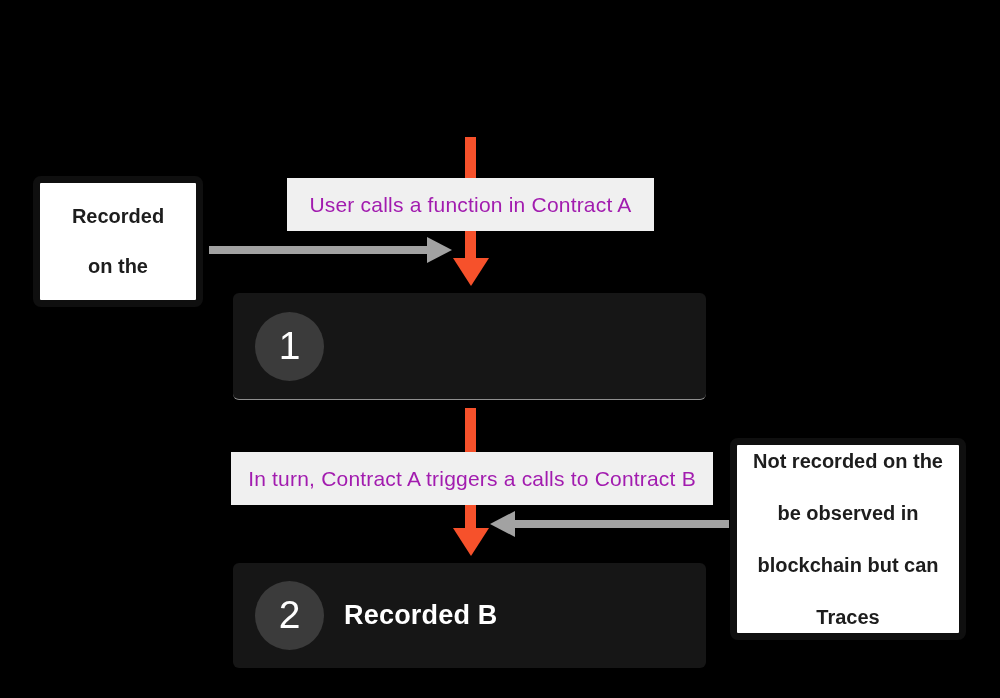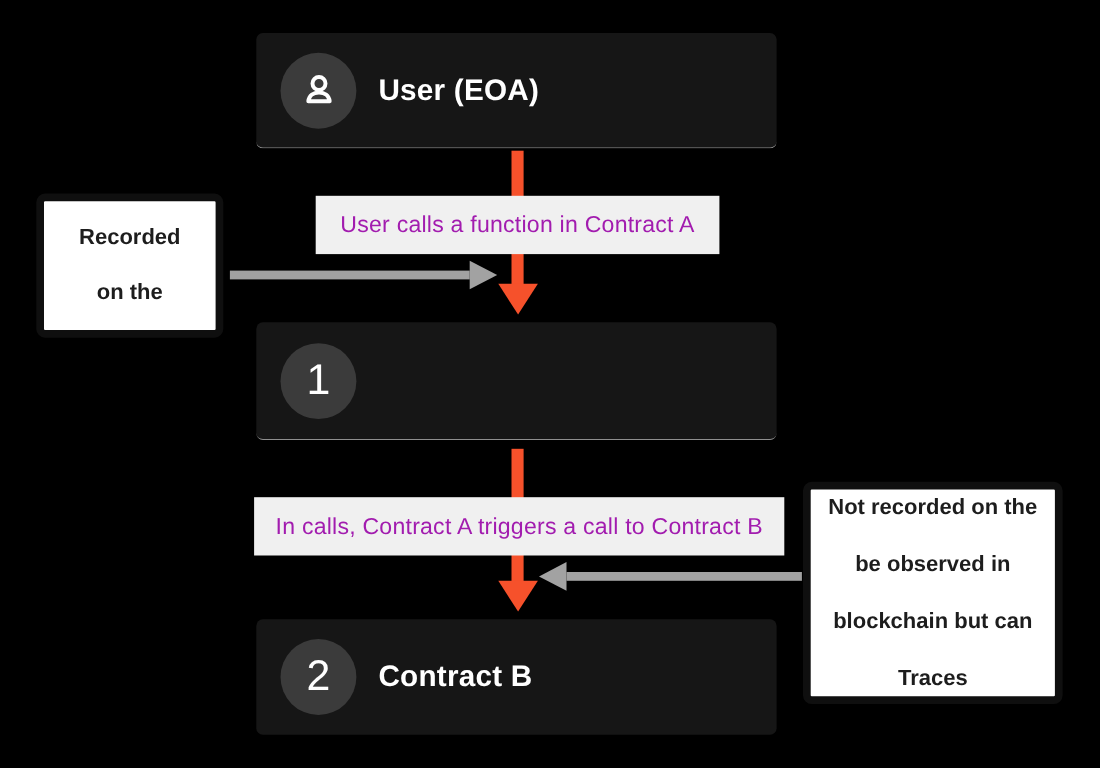--- a/index.html
+++ b/index.html
@@ -140,56 +140,47 @@
 <body>
 
 <div class="stage">
 
   <div class="oshaft a1"></div>
   <div class="ohead a1"></div>
 
   <div class="oshaft a2"></div>
   <div class="ohead a2"></div>
 
-  <div class="node node1 hairline">
-    <div class="badge">
-      <svg class="user-svg" width="38" height="38" viewBox="0 0 36 36" fill="none" stroke="#ffffff" stroke-width="3.4" stroke-linecap="round" stroke-linejoin="round">
-        <circle cx="18" cy="12.2" r="5.6"></circle>
-        <path d="M8.8 27.6 c0.6-5.2 4.6-7.6 9.2-7.6 s8.6 2.4 9.2 7.6 z"></path>
-      </svg>
-    </div>
-    <div class="node-title">User (EOA)</div>
-  </div>
 
   <div class="chip chip1">User calls a function in Contract A</div>
 
   <div class="callout callout1">
     <div class="line">Recorded</div>
     <div class="line">on the</div>
   </div>
   <div class="gshaft g1"></div>
   <div class="ghead g1"></div>
 
   <div class="node node2 hairline">
     <div class="badge">
       <span class="num">1</span>
     </div>
   </div>
 
-  <div class="chip chip2">In calls, Contract A triggers a call to Contract B</div>
+  <div class="chip chip2">In turn, Contract A triggers a calls to Contract B</div>
 
   <div class="callout callout2">
     <div class="line">Not recorded on the</div>
     <div class="line">be observed in</div>
     <div class="line">blockchain but can</div>
     <div class="line">Traces</div>
   </div>
   <div class="gshaft g2"></div>
   <div class="ghead g2"></div>
 
   <div class="node node3">
     <div class="badge">
       <span class="num">2</span>
     </div>
-    <div class="node-title">Contract B</div>
+    <div class="node-title">Recorded B</div>
   </div>
 
 </div>
 
 </body></html>

